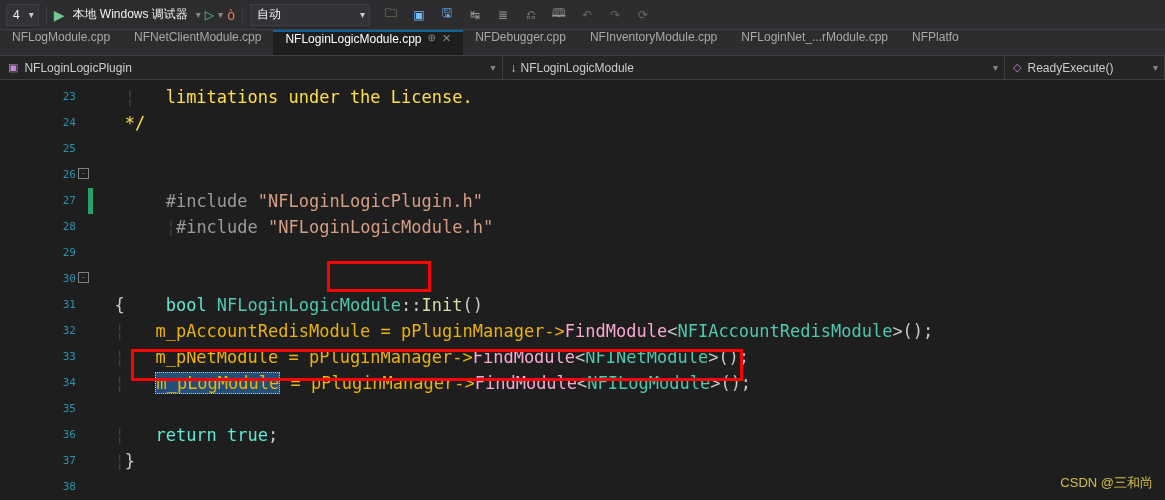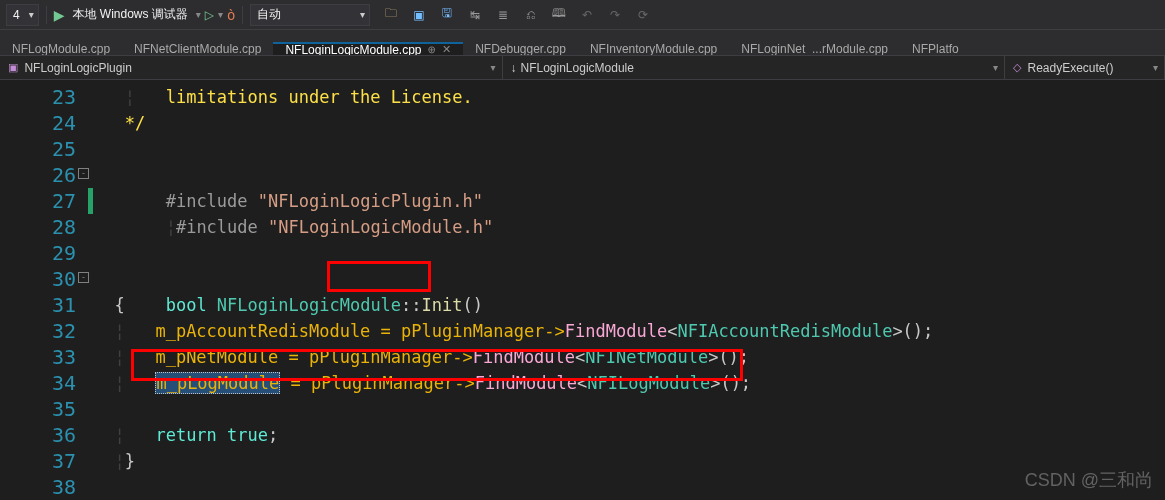--- a/index.html
+++ b/index.html
@@ -68,25 +68,24 @@
     align-items: stretch;
     font-family: "Segoe UI", sans-serif;
     font-size: 12px;
     border-bottom: 1px solid #3e3e42;
     overflow: hidden;
   }
   .tab {
     padding: 0 12px;
     color: #a9a9a9;
     display: flex;
-    align-items: center;
+    align-items: flex-start;
     gap: 6px;
     white-space: nowrap;
     cursor: pointer;
-    margin-top: 12px;
   }
   .tab.active {
     background: #1e1e1e;
     color: #ffffff;
     border-top: 2px solid #0e639c;
   }
   .tab .close { font-size: 11px; color: #888; }
   .tab .pin { font-size: 10px; color: #888; }
   
   .navbar {
@@ -128,21 +127,21 @@
     width: 94px;
     background: #1e1e1e;
     text-align: right;
     padding-top: 4px;
   }
   .ln {
     height: 26px;
     line-height: 26px;
     padding-right: 18px;
     color: #2b91af;
-    font-size: 20px;
+    font-size: 11px;
     font-family: Consolas, monospace;
   }
   .code {
     flex: 1;
     padding-top: 4px;
     font-size: 17px;
     line-height: 26px;
     font-family: Consolas, "SimSun", monospace;
     position: relative;
   }
@@ -190,22 +189,22 @@
   }
   .sel {
     background: #264f78;
     border: 1px dotted #c0c0c0;
   }
   .watermark {
     position: absolute;
     right: 12px;
     bottom: 8px;
     font-family: "Segoe UI", sans-serif;
-    font-size: 18px;
-    color: #737373;
+    font-size: 13px;
+    color: #fde047;
     opacity: 0.8;
   }
 </style>
 </head>
 <body>
 
 <div class="toolbar">
   <div class="dropdown">
     <span>4</span>
   </div>

